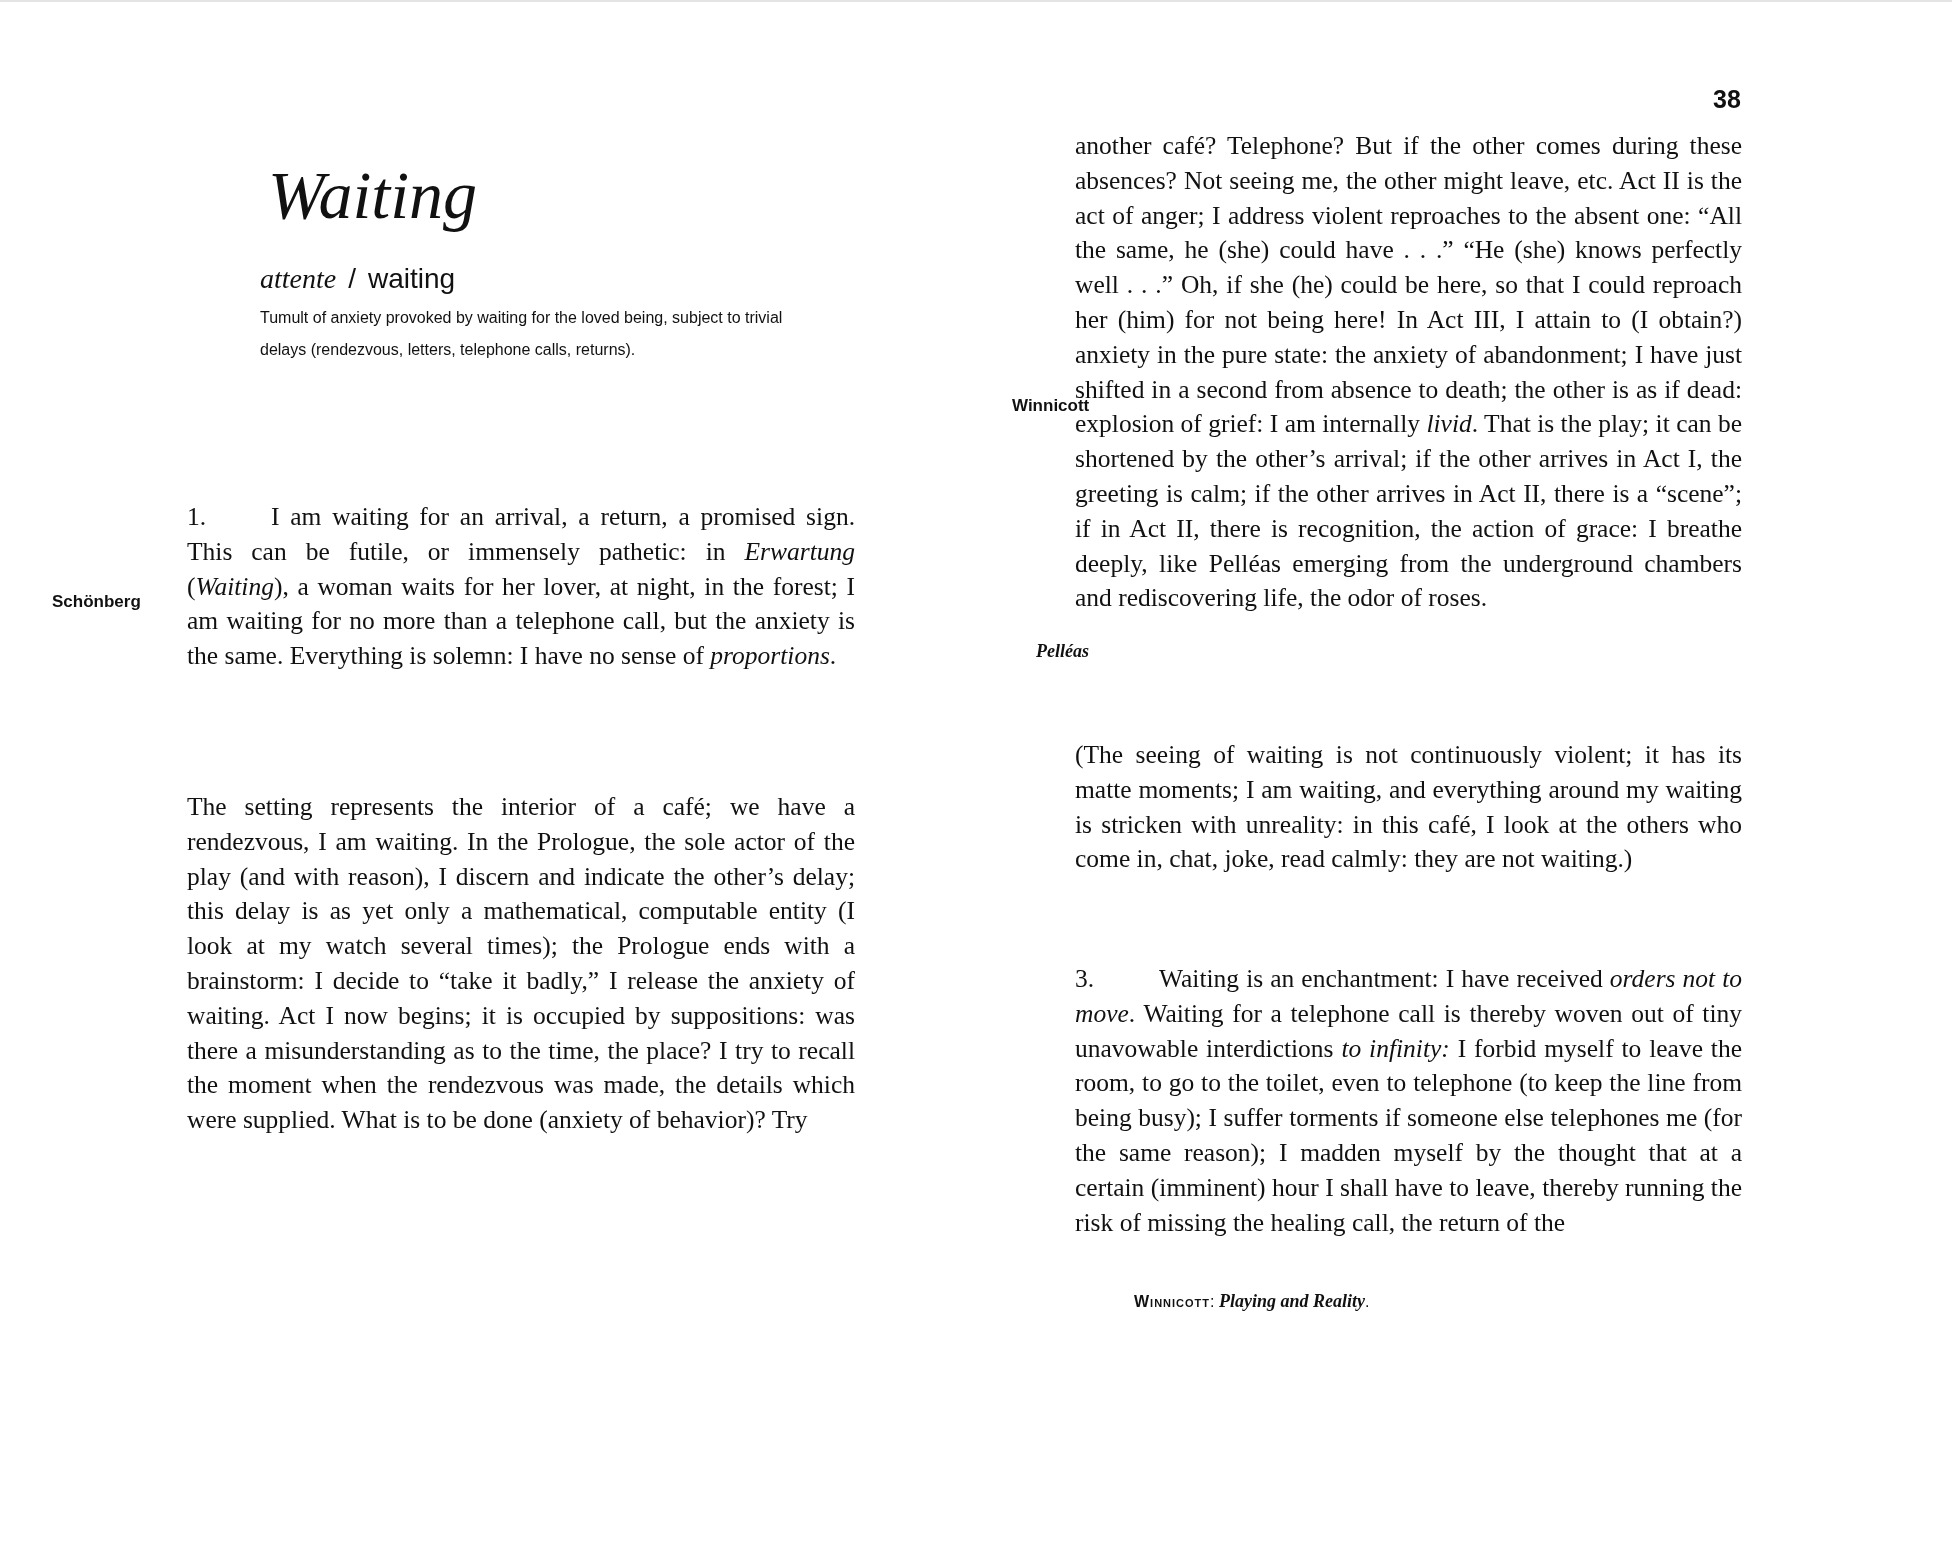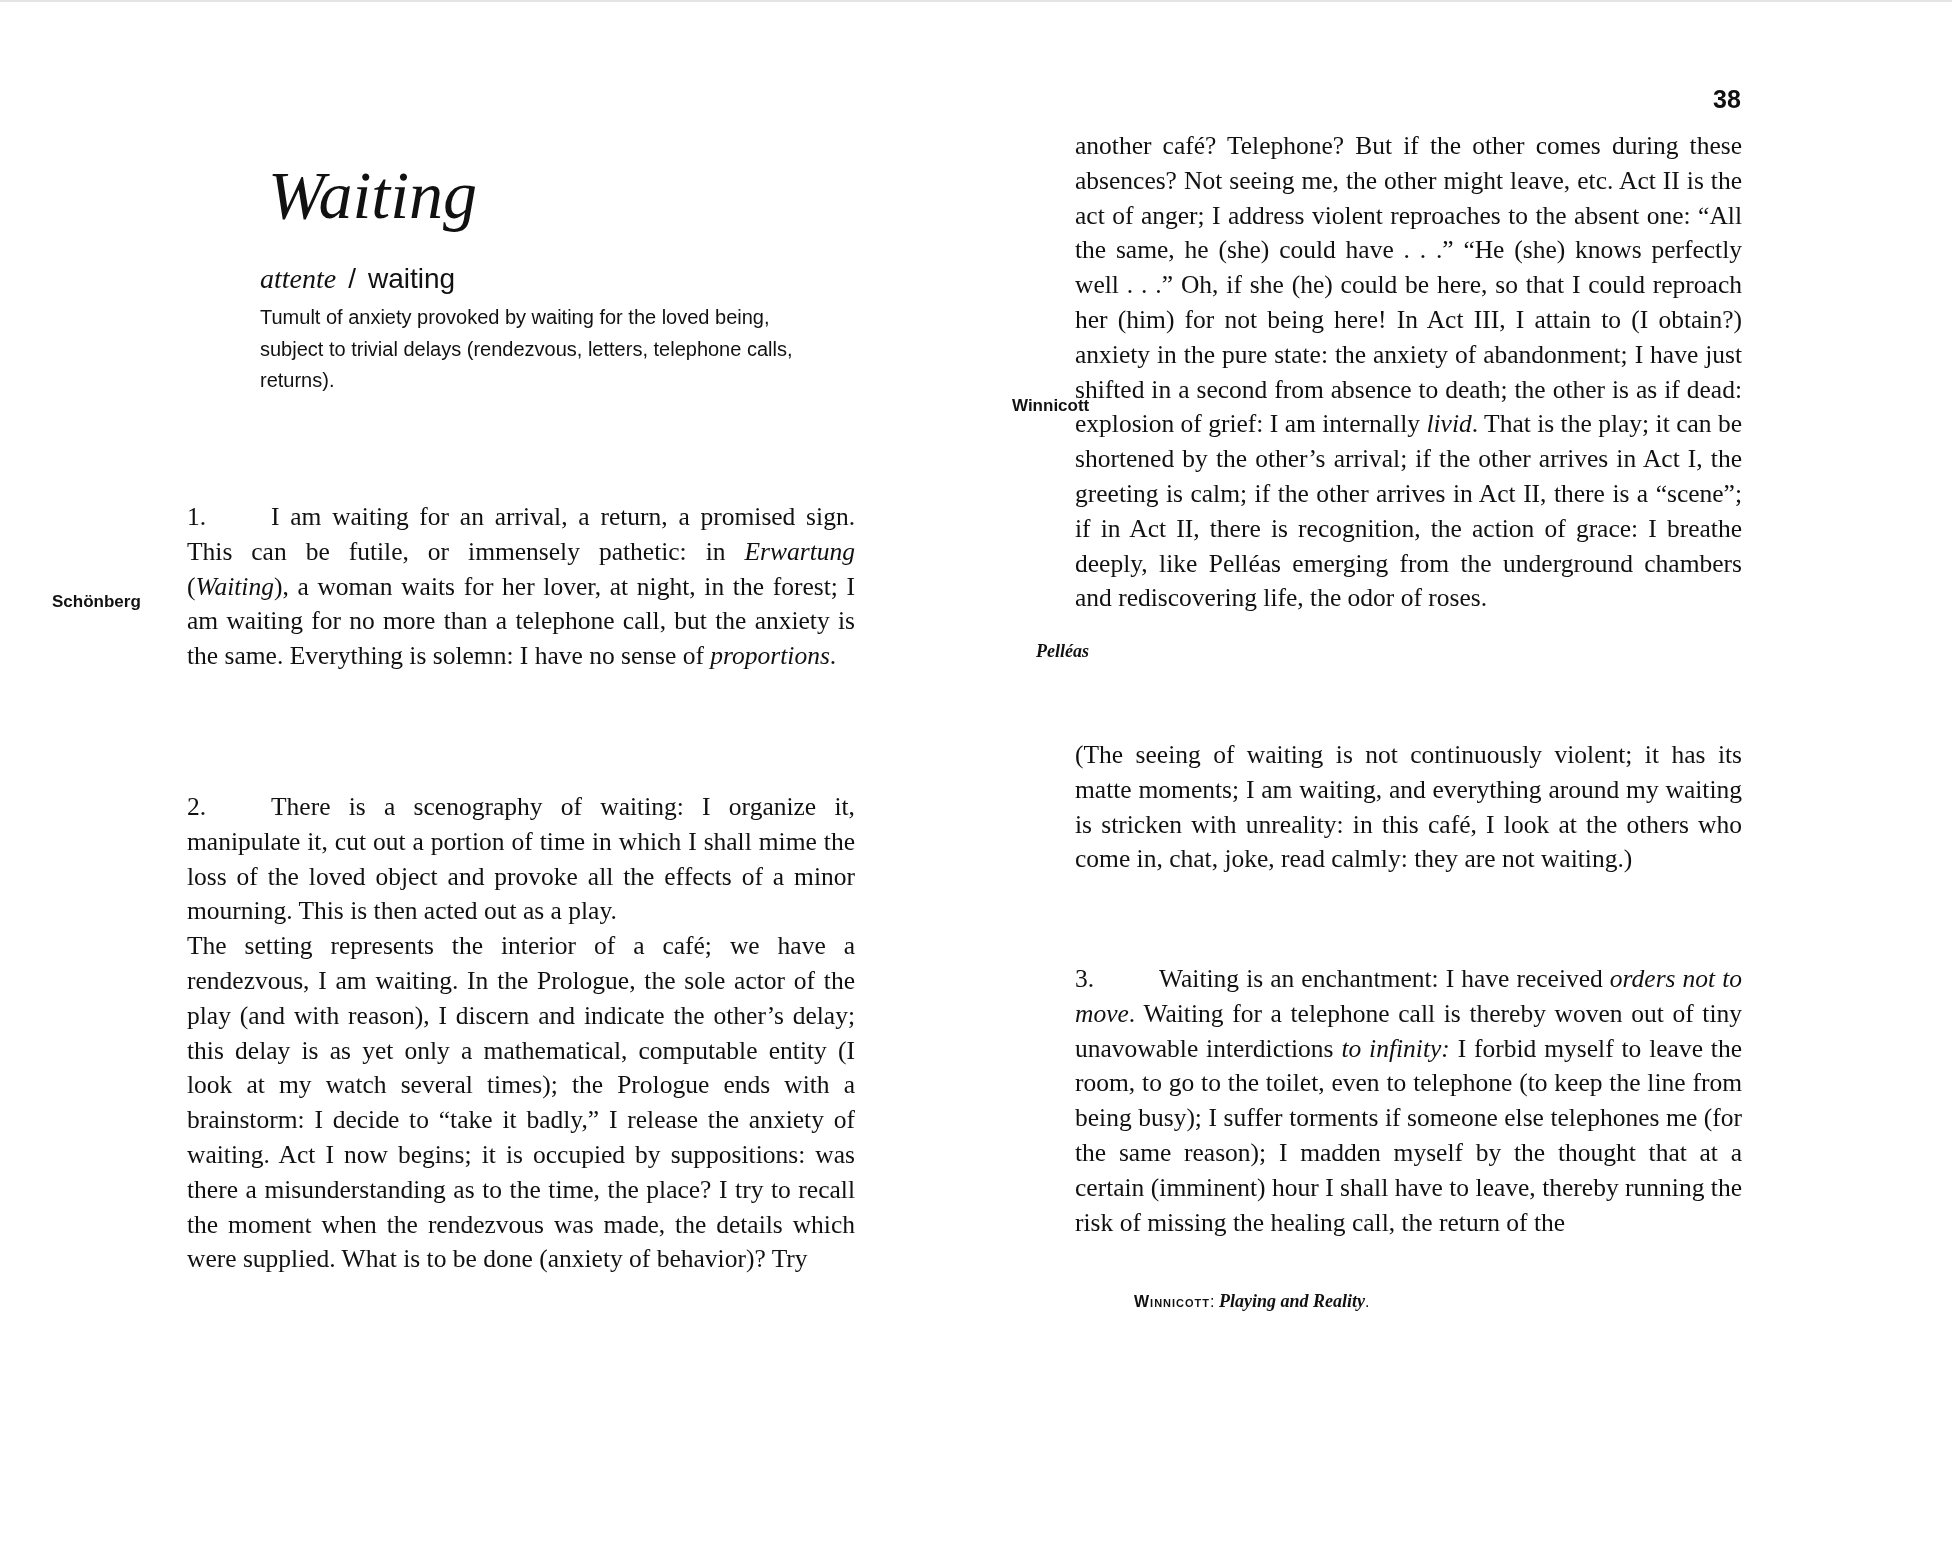--- a/index.html
+++ b/index.html
@@ -44,21 +44,21 @@
   }
   .entry-sub .fr {
     font-family: "Liberation Serif", serif;
     font-style: italic;
   }
   .entry-sub .sep { padding: 0 12px; }
   .entry-def {
     left: 260px; top: 302px;
     width: 560px;
     font-family: "Liberation Sans", sans-serif;
-    font-size: 20px;
+    font-size: 16px;
     line-height: 31.5px;
     color: #111;
   }
 
   
   .col-text {
     font-family: "Liberation Serif", serif;
     font-size: 25.5px;
     line-height: 34.8px;
     text-align: justify;
@@ -144,21 +144,20 @@
 
 <div class="abs margin-note mn-schonberg">Schönberg</div>
 <div class="abs margin-note mn-winnicott">Winnicott</div>
 <div class="abs margin-note italic mn-pelleas">Pelléas</div>
 
 <p class="abs col-text left-col sec1">
   <span class="num">1.</span><span>I am waiting for an arrival, a return, a promised sign. This can be futile, or immensely pathetic: in </span><i>Erwartung</i><span> (</span><i>Waiting</i><span>), a woman waits for her lover, at night, in the forest; I am waiting for no more than a telephone call, but the anxiety is the same. Everything is solemn: I have no sense of </span><i>proportions</i><span>.</span>
 </p>
 
 <div class="abs left-col sec2">
-  <p class="col-text"><span class="num">2.</span><span>There is a scenography of waiting: I organize it, manipulate it, cut out a portion of time in which I shall mime the loss of the loved object and provoke all the effects of a minor mourning. This is then acted out as a play.</span></p>
   <p class="col-text">The setting represents the interior of a café; we have a rendezvous, I am waiting. In the Prologue, the sole actor of the play (and with reason), I discern and indicate the other’s delay; this delay is as yet only a mathematical, computable entity (I look at my watch several times); the Prologue ends with a brainstorm: I decide to “take it badly,” I release the anxiety of waiting. Act I now begins; it is occupied by suppositions: was there a misunderstand­ing as to the time, the place? I try to recall the moment when the rendezvous was made, the details which were supplied. What is to be done (anxiety of behavior)? Try</p>
 </div>
 
 <p class="abs col-text right-col rc-cont">
   <span>another café? Telephone? But if the other comes during these absences? Not seeing me, the other might leave, etc. Act II is the act of anger; I address violent reproaches to the absent one: “All the same, he (she) could have . . .” “He (she) knows perfectly well . . .” Oh, if she (he) could be here, so that I could reproach her (him) for not being here! In Act III, I attain to (I obtain?) anxiety in the pure state: the anxiety of abandonment; I have just shifted in a second from absence to death; the other is as if dead: explosion of grief: I am internally </span><i>livid</i><span>. That is the play; it can be shortened by the other’s arrival; if the other arrives in Act I, the greeting is calm; if the other arrives in Act II, there is a “scene”; if in Act II, there is recognition, the action of grace: I breathe deeply, like Pelléas emerging from the underground chambers and rediscovering life, the odor of roses.</span>
 </p>
 
 <p class="abs col-text right-col rc-paren">(The seeing of waiting is not continuously violent; it has its matte moments; I am waiting, and everything around my waiting is stricken with unreality: in this café, I look at the others who come in, chat, joke, read calmly: they are not waiting.)</p>
 
 <p class="abs col-text right-col sec3">

